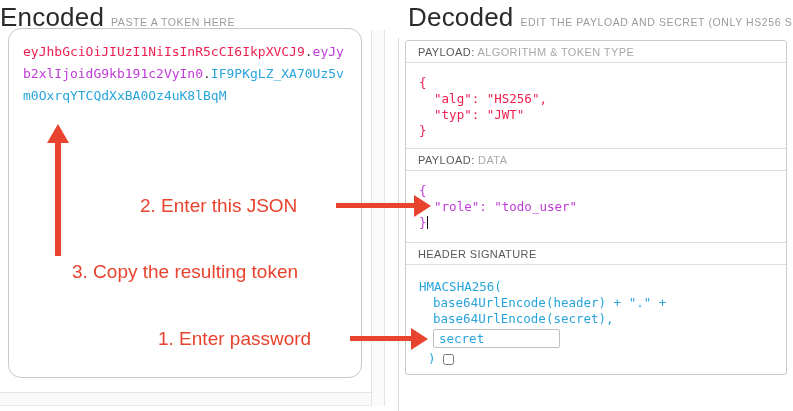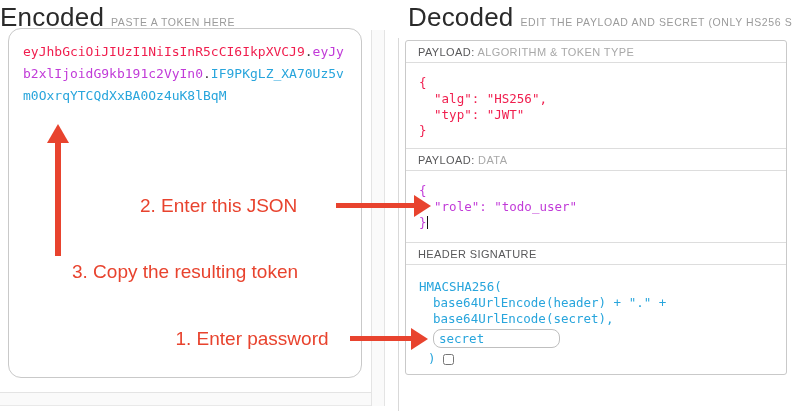--- a/index.html
+++ b/index.html
@@ -74,40 +74,40 @@
   #header-code { height: 86px; padding-top: 12px; color: #f01e4e; }
   #payload-code { height: 72px; padding-top: 12px; color: #c13bd8; }
   #signature-code { height: 111px; padding-top: 14px; color: #28a5dc; border-bottom: none; }
   #signature-code .indent { padding-left: 27px; }
   .caret {
     display: inline-block; width: 1px; height: 13px; background: #111;
     vertical-align: -2px;
   }
   .secret-input {
     display: block; margin: 2px 0 0 27px; width: 127px; height: 19px;
-    border: 1px solid #bfbfbf; border-radius: 8px; background: #fff;
+    border: 1px solid #bfbfbf; border-radius: 2px; background: #fff;
     font-family: "DejaVu Sans Mono", monospace; font-size: 12.5px; color: #28a5dc;
     padding: 1px 5px; outline: none;
   }
   .sig-last-line {
     margin-top: 3px; padding-left: 22px; display: flex; align-items: center;
     font-family: "DejaVu Sans Mono", monospace; font-size: 12.5px; color: #28a5dc;
   }
   .sig-last-line .checkbox {
     width: 11px; height: 11px; margin: 0 4px 0 7px; accent-color: #bbb;
   }
   .sig-last-line .cb-label { font-weight: bold; }
 
   
   .ann-text {
     position: absolute; color: #e8432e; font-size: 19px; white-space: nowrap;
   }
   #ann2-text { top: 195px; left: 140px; width: 192px; text-align: left; }
   #ann3-text { top: 261px; left: 28px; margin-left: 44px; }
-  #ann1-text { top: 328px; left: 158px; width: 188px; text-align: center; }
+  #ann1-text { top: 328px; left: 158px; width: 188px; text-align: left; }
 
   .arrow-shaft-h { position: absolute; height: 5px; background: #e8432e; }
   .arrow-head-right {
     position: absolute; width: 0; height: 0;
     border-top: 11px solid transparent; border-bottom: 11px solid transparent;
     border-left: 17px solid #e8432e;
   }
   #ann2-shaft { left: 336px; top: 203px; width: 80px; }
   #ann2-head  { left: 414px; top: 195px; }
   #ann1-shaft { left: 350px; top: 336px; width: 63px; }

